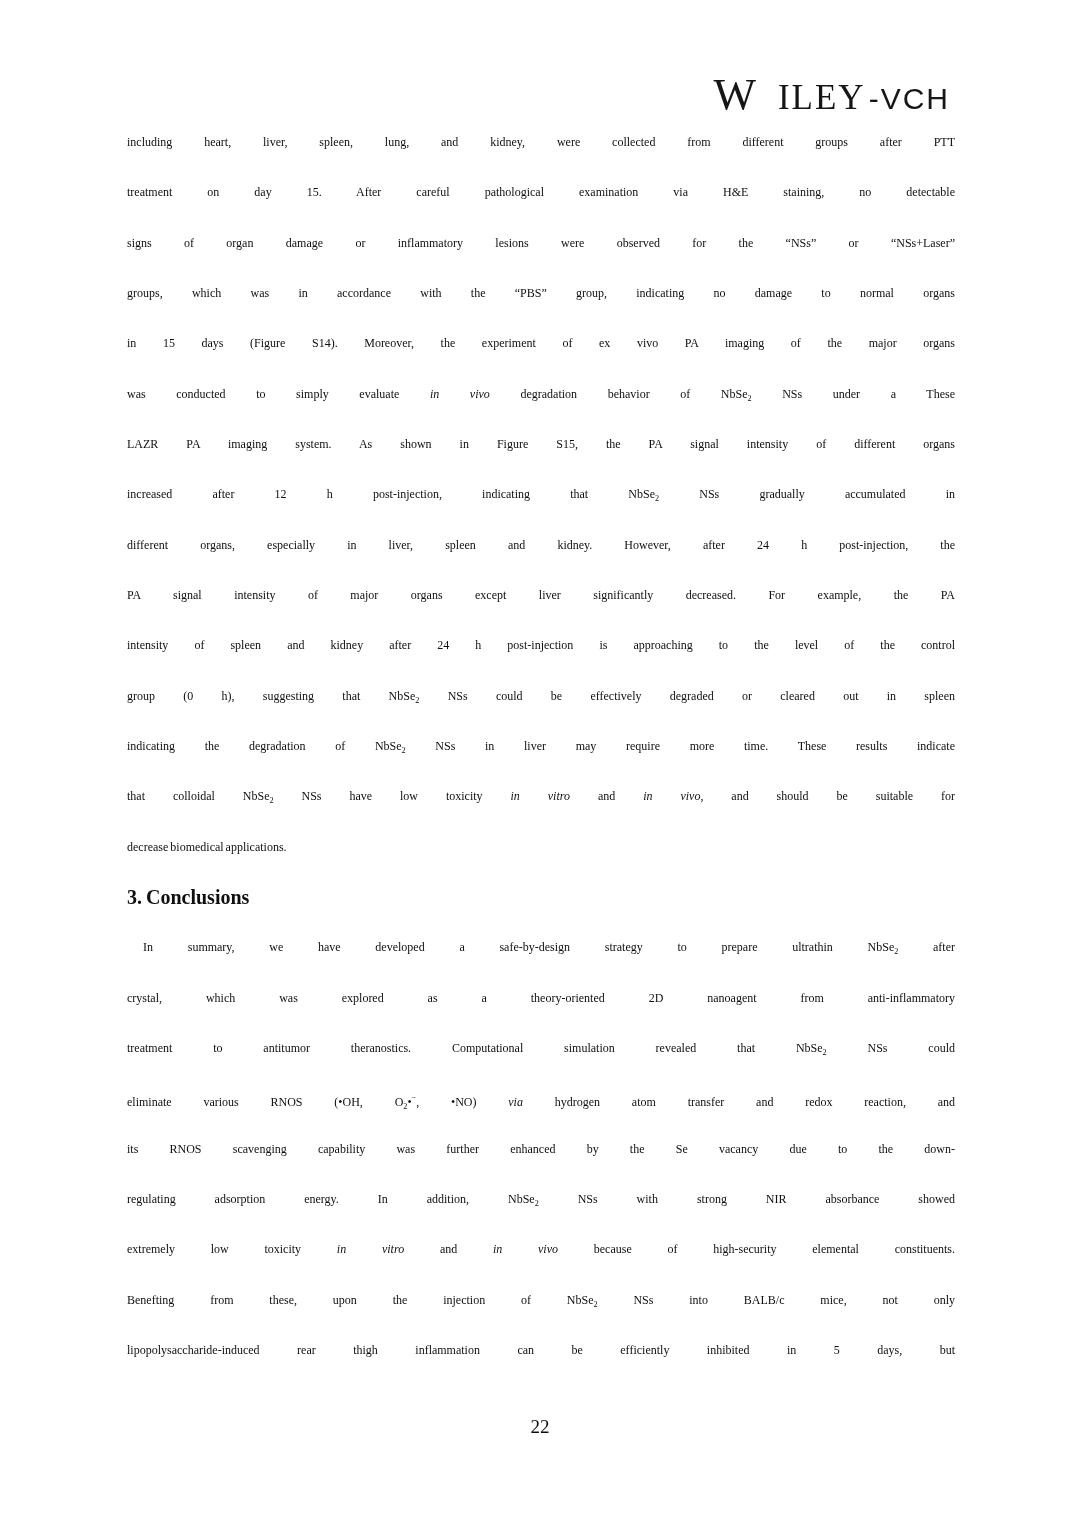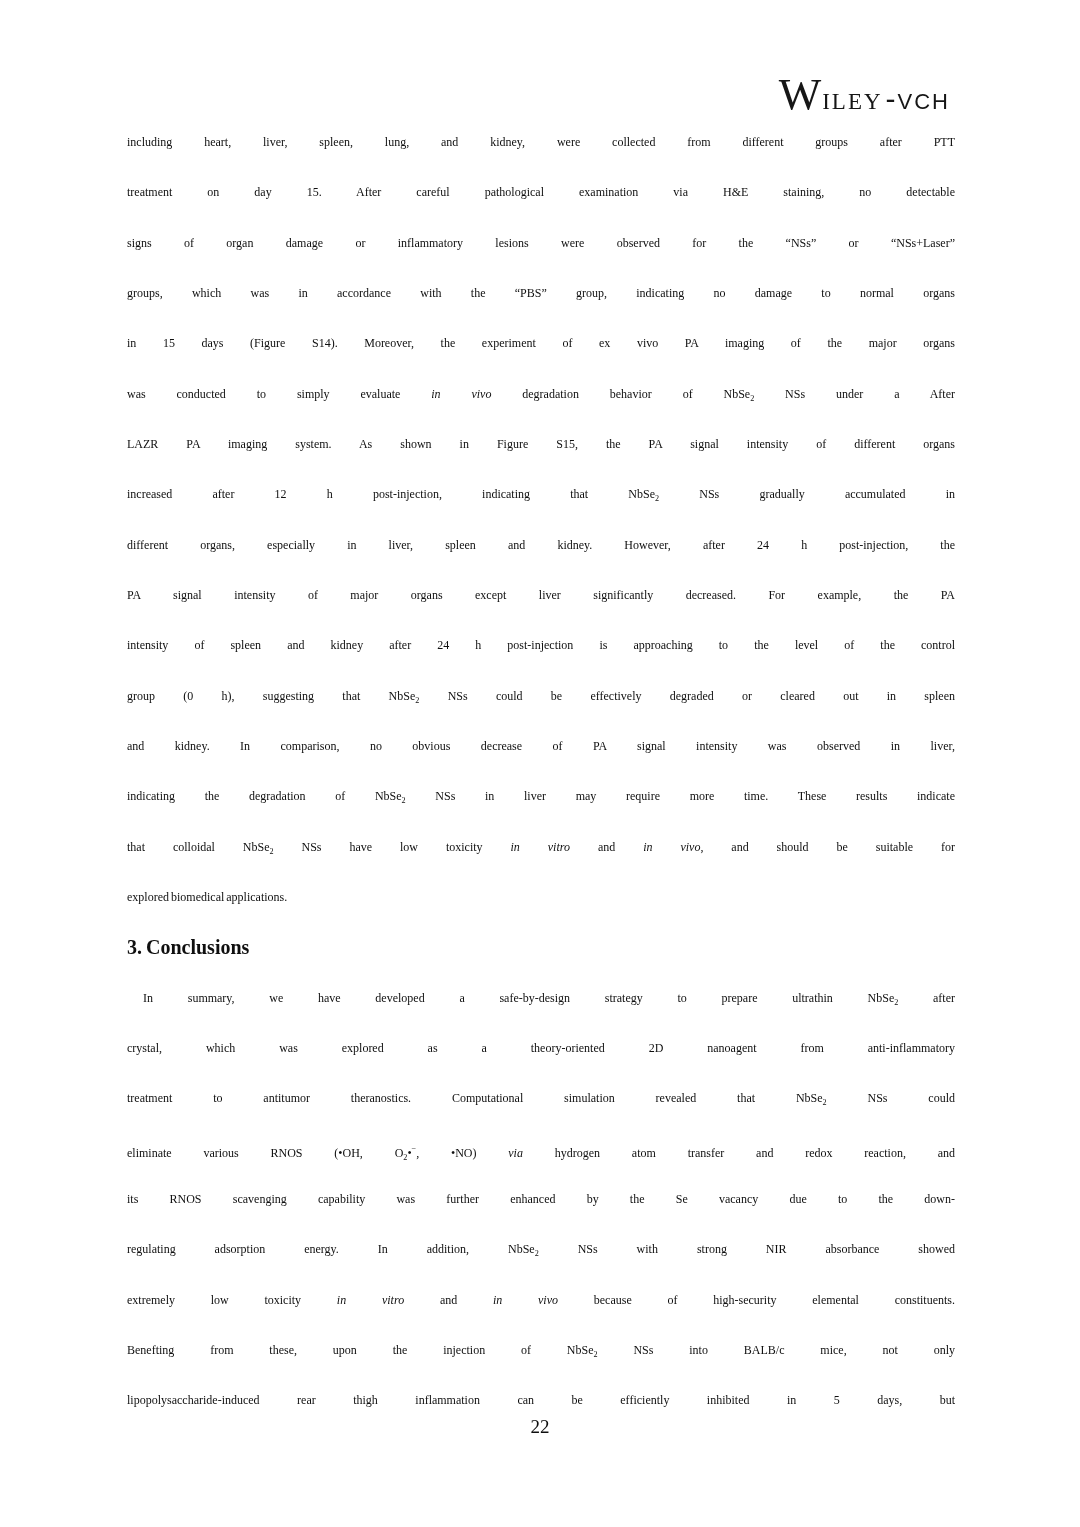--- a/index.html
+++ b/index.html
@@ -16,23 +16,23 @@
   .logo{
     position:absolute;
     top:72px;
     right:130px;
     display:flex;
     align-items:baseline;
     color:#161616;
     user-select:none;
   }
   .logo .w{font-size:45px;line-height:1;letter-spacing:1px;}
-  .logo .iley{font-size:23px;line-height:1;letter-spacing:2px;}
+  .logo .iley{font-size:35px;line-height:1;letter-spacing:2px;margin-left:21px;}
   .logo .hyph{font-size:30px;line-height:1;margin:0 2px 0 3px;font-family:"Liberation Sans",sans-serif;}
-  .logo .vch{font-size:22px;line-height:1;letter-spacing:2px;font-family:"Liberation Sans",sans-serif;}
+  .logo .vch{font-size:30px;line-height:1;letter-spacing:2px;font-family:"Liberation Sans",sans-serif;}
   
   .doc-body{
     position:absolute;
     left:127px;
     top:117px;
     width:828px;
   }
   .line{
     font-size:12px;
     line-height:50.33px;
@@ -75,31 +75,30 @@
       <span class="hyph">-</span>
       <span class="vch">VCH</span>
   </div>
 
   <div class="doc-body">
       <div class="line"><span>including heart, liver, spleen, lung, and kidney, were collected from different groups after PTT</span></div>
       <div class="line"><span>treatment on day 15. After careful pathological examination via H&amp;E staining, no detectable</span></div>
       <div class="line"><span>signs of organ damage or inflammatory lesions were observed for the “NSs” or “NSs+Laser”</span></div>
       <div class="line"><span>groups, which was in accordance with the “PBS” group, indicating no damage to normal organs</span></div>
       <div class="line"><span>in 15 days (Figure S14). Moreover, the experiment of ex vivo PA imaging of the major organs</span></div>
-      <div class="line"><span>was conducted to simply evaluate </span><span class="i">in vivo</span><span> degradation behavior of NbSe</span><span class="sub">2</span><span> NSs under a After</span></div>
+      <div class="line"><span>was conducted to simply evaluate </span><span class="i">in vivo</span><span> degradation behavior of NbSe</span><span class="sub">2</span><span> NSs under a These</span></div>
       <div class="line"><span>LAZR PA imaging system. As shown in Figure S15, the PA signal intensity of different organs</span></div>
       <div class="line"><span>increased after 12 h post-injection, indicating that NbSe</span><span class="sub">2</span><span> NSs gradually accumulated in</span></div>
       <div class="line"><span>different organs, especially in liver, spleen and kidney. However, after 24 h post-injection, the</span></div>
       <div class="line"><span>PA signal intensity of major organs except liver significantly decreased. For example, the PA</span></div>
       <div class="line"><span>intensity of spleen and kidney after 24 h post-injection is approaching to the level of the control</span></div>
       <div class="line"><span>group (0 h), suggesting that NbSe</span><span class="sub">2</span><span> NSs could be effectively degraded or cleared out in spleen</span></div>
-      <div class="line"><span>and kidney. In comparison, no obvious decrease of PA signal intensity was observed in liver,</span></div>
       <div class="line"><span>indicating the degradation of NbSe</span><span class="sub">2</span><span> NSs in liver may require more time. These results indicate</span></div>
       <div class="line"><span>that colloidal NbSe</span><span class="sub">2</span><span> NSs have low toxicity </span><span class="i">in vitro</span><span> and </span><span class="i">in vivo</span><span>, and should be suitable for</span></div>
-      <div class="line left"><span>explored biomedical applications.</span></div>
+      <div class="line left"><span>decrease biomedical applications.</span></div>
       <div class="line heading">3. Conclusions</div>
       <div class="line indent"><span>In summary, we have developed a safe-by-design strategy to prepare ultrathin NbSe</span><span class="sub">2</span><span> after</span></div>
       <div class="line"><span>crystal, which was explored as a theory-oriented 2D nanoagent from anti-inflammatory</span></div>
       <div class="line"><span>treatment to antitumor theranostics. Computational simulation revealed that NbSe</span><span class="sub">2</span><span> NSs could</span></div>
       <div class="line"><span>eliminate various RNOS (•OH, O</span><span class="sub">2</span><span>•</span><span class="sup">−</span><span>, •NO) </span><span class="i">via</span><span> hydrogen atom transfer and redox reaction, and</span></div>
       <div class="line"><span>its RNOS scavenging capability was further enhanced by the Se vacancy due to the down-</span></div>
       <div class="line"><span>regulating adsorption energy. In addition, NbSe</span><span class="sub">2</span><span> NSs with strong NIR absorbance showed</span></div>
       <div class="line"><span>extremely low toxicity </span><span class="i">in vitro</span><span> and </span><span class="i">in vivo</span><span> because of high-security elemental constituents.</span></div>
       <div class="line"><span>Benefting from these, upon the injection of NbSe</span><span class="sub">2</span><span> NSs into BALB/c mice, not only</span></div>
       <div class="line"><span>lipopolysaccharide-induced rear thigh inflammation can be efficiently inhibited in 5 days, but</span></div>

